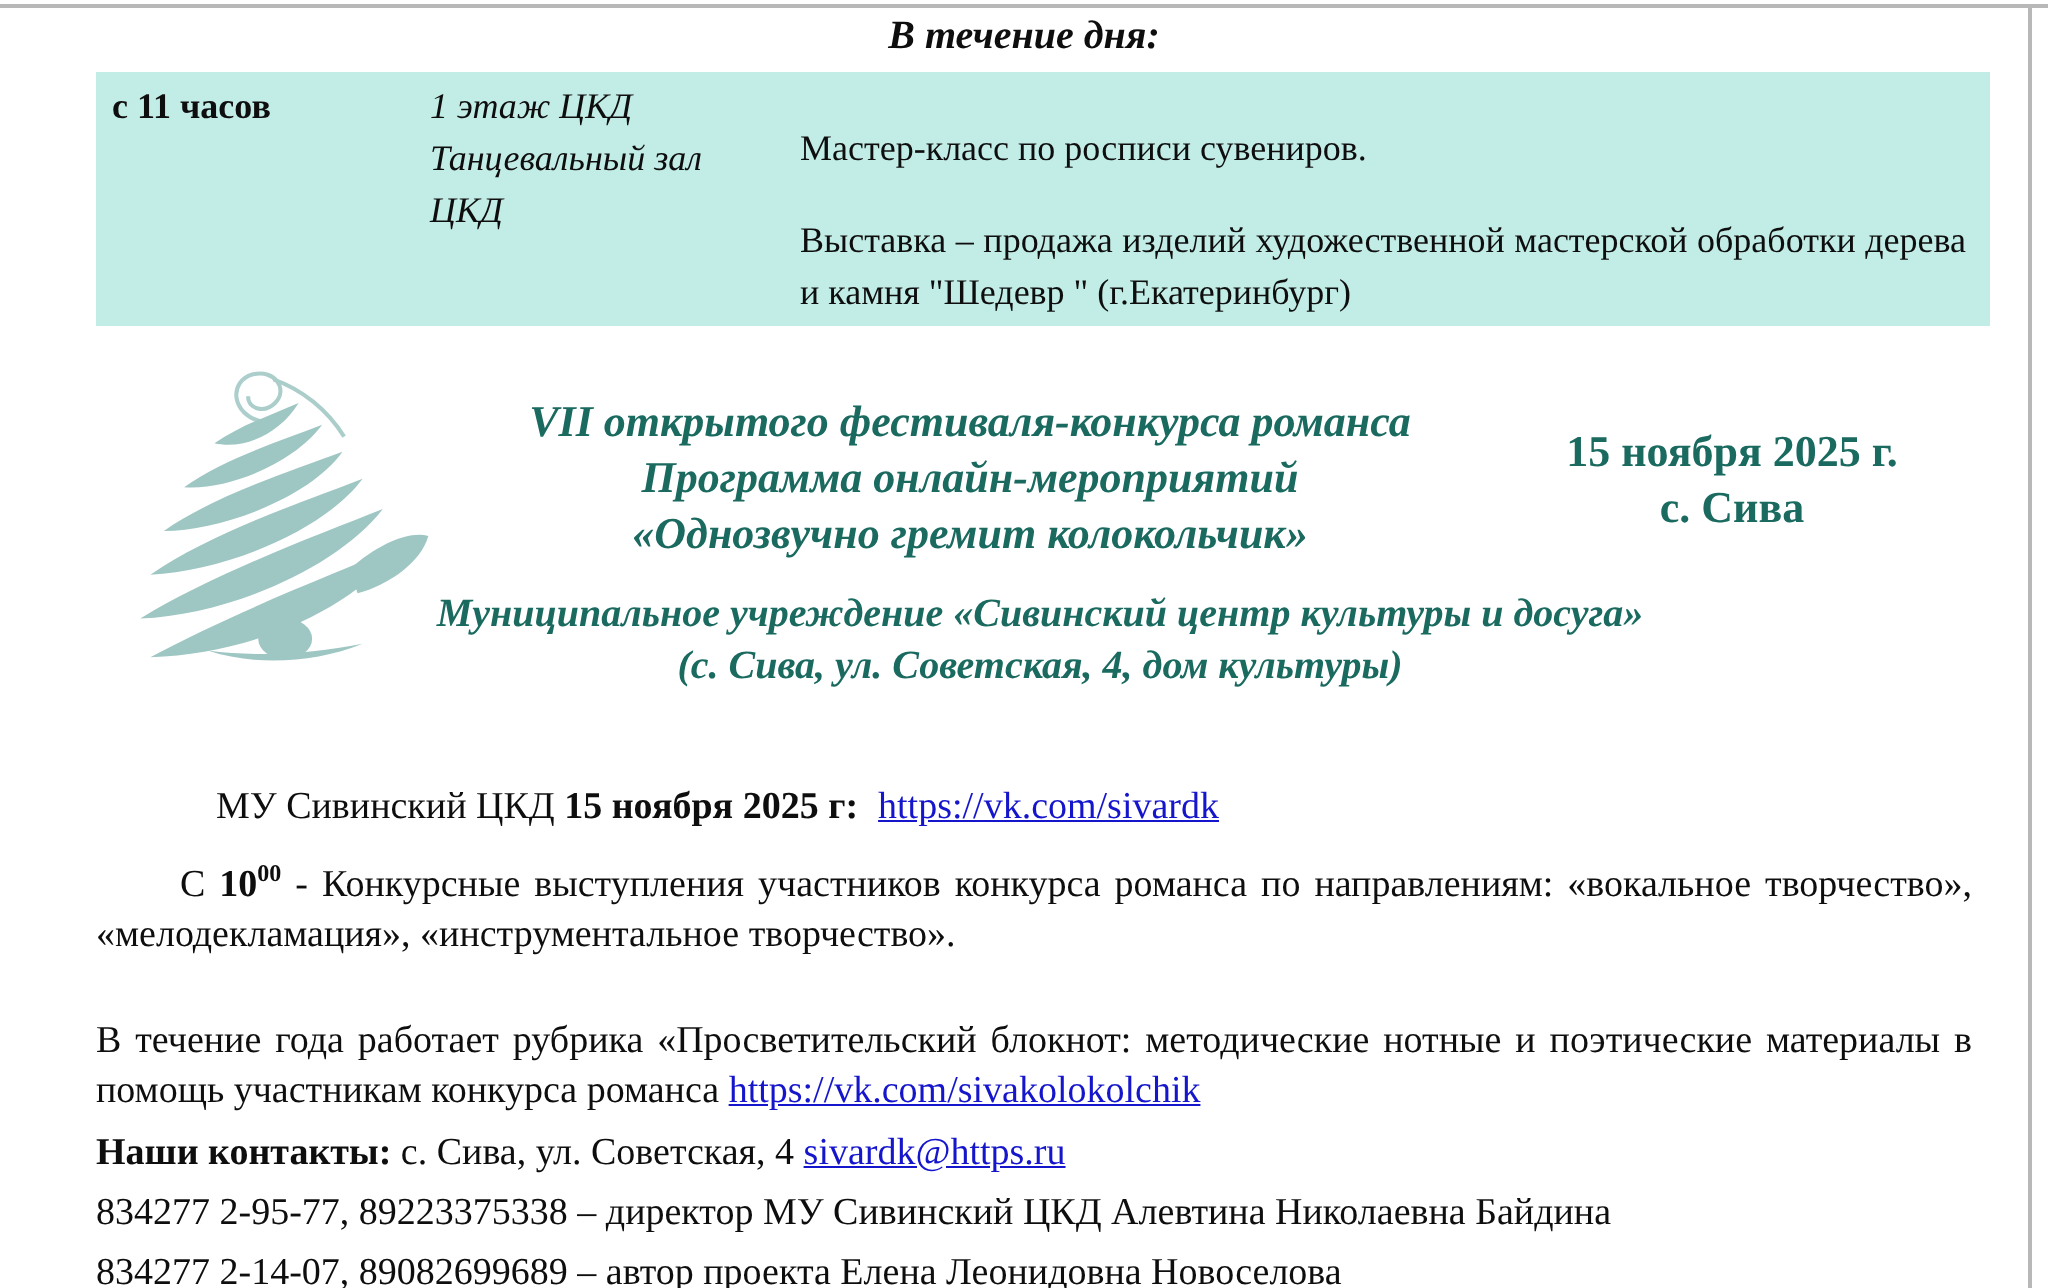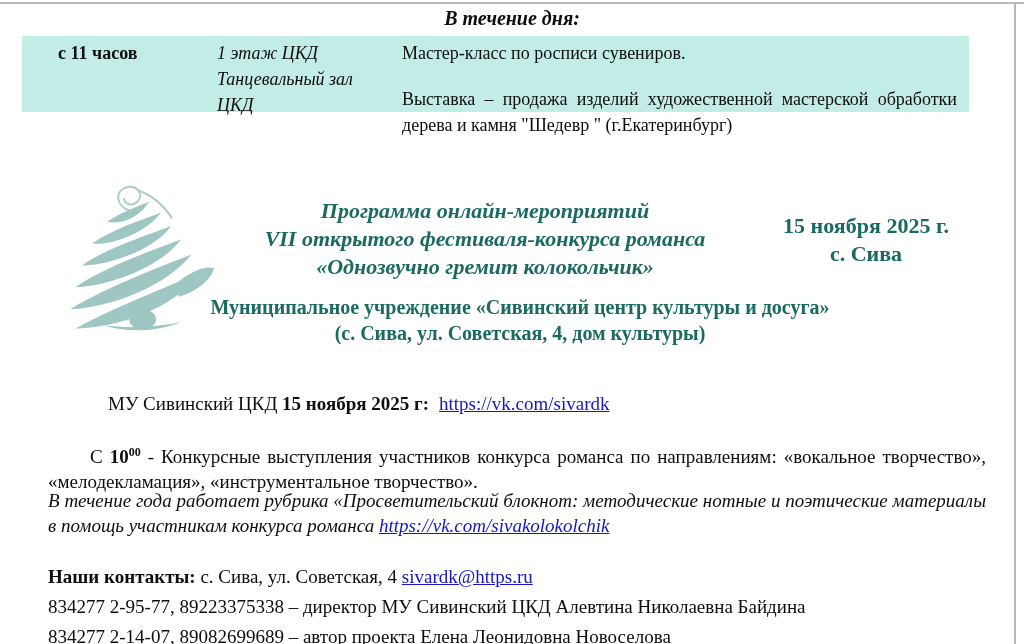--- a/index.html
+++ b/index.html
@@ -9,51 +9,51 @@
   }
   .top-border{position:absolute;left:0;top:2px;width:1024px;height:2px;background:var(--border,#b8b8b8);}
   .right-border{position:absolute;left:1014px;top:4px;width:2px;height:640px;background:var(--border,#b8b8b8);}
 
   .day-heading{
     position:absolute;left:0;top:7px;width:1024px;text-align:center;
     font-size:20px;font-weight:bold;font-style:italic;
   }
 
   .schedule{
-    position:absolute;left:22px;top:36px;width:947px;height:76px;
+    position:absolute;left:48px;top:36px;width:947px;height:127px;
     background:var(--table-bg,#c2ece6);display:flex;box-sizing:border-box;
-    font-size:18px;line-height:26px;padding-left:28px;
+    font-size:18px;line-height:26px;
   }
   .schedule .col-time{width:167px;box-sizing:border-box;padding:4px 0 0 8px;font-weight:bold;}
   .schedule .col-loc{width:180px;box-sizing:border-box;padding:4px 0 0 0;font-style:italic;}
-  .schedule .col-events{flex:1;box-sizing:border-box;padding:4px 12px 0 5px;}
+  .schedule .col-events{flex:1;box-sizing:border-box;padding:4px 12px 0 5px;margin-top:21px;}
   .schedule .col-events p{margin:0;}
   .schedule .col-events p.ev2{margin-top:20px;text-align:justify;}
 
   .logo-wrap{position:absolute;left:55px;top:182px;width:160px;height:156px;color:var(--logo,#9ec6c3);}
 
   .program-title{
     position:absolute;left:240px;top:197px;width:490px;text-align:center;
     color:var(--accent,#1a6a60);font-weight:bold;font-style:italic;
     font-size:22px;line-height:28px;
   }
   .date-block{
     position:absolute;left:738px;top:212px;width:256px;text-align:center;
     color:var(--accent,#1a6a60);font-weight:bold;font-size:22px;line-height:28px;
   }
   .subtitle{
     position:absolute;left:40px;top:294px;width:960px;text-align:center;
-    color:var(--accent,#1a6a60);font-weight:bold;
+    color:var(--accent,#1a6a60);font-weight:bold;font-style:italic;
     font-size:20px;line-height:26px;
   }
 
   .para{font-size:19px;line-height:25px;margin:0;}
   .p1{position:absolute;left:108px;top:366px;width:880px;}
-  .p2{position:absolute;left:48px;top:430px;width:938px;text-indent:42px;text-align:justify;margin-top:14px;}
-  .p3{position:absolute;left:48px;top:488px;width:938px;text-align:justify;text-indent:0;font-style:italic;}
+  .p2{position:absolute;left:48px;top:430px;width:938px;text-indent:42px;text-align:justify;}
+  .p3{position:absolute;left:48px;top:508px;width:938px;text-align:justify;text-indent:0;}
   .contacts{position:absolute;left:48px;top:562px;width:940px;font-size:19px;line-height:30px;}
 
   a.doc-link{color:var(--link,#1515cc);text-decoration:underline;}
   .link-gap{margin-left:10px;}
   b.inline{font-weight:bold;}
   sup.small{font-size:12px;font-weight:bold;vertical-align:super;line-height:0;}
 </style>
 </head>
 <body>
 
@@ -89,22 +89,22 @@
       <path d="M18,151 C62,124 122,102 162,86 C135,121 70,149 18,151 Z"></path>
       <path d="M24,174 C72,148 134,124 172,108 C147,144 86,172 24,174 Z"></path>
       <path d="M142,122 C160,106 178,99 189,102 C185,117 166,131 147,136 Z"></path>
       <ellipse cx="104" cy="163" rx="16" ry="12"></ellipse>
       <path d="M58,170 C85,179 120,178 150,166 C120,172 88,174 58,170 Z"></path>
     </g>
   </svg>
 </span>
 
 <div class="program-title">
+  <div>VII открытого фестиваля-конкурса романса</div>
   <div>Программа онлайн-мероприятий</div>
-  <div>VII открытого фестиваля-конкурса романса</div>
   <div>«Однозвучно гремит колокольчик»</div>
 </div>
 
 <div class="date-block">
   <div>15 ноября 2025 г.</div>
   <div>с. Сива</div>
 </div>
 
 <div class="subtitle">
   <div>Муниципальное учреждение «Сивинский центр культуры и досуга»</div>

